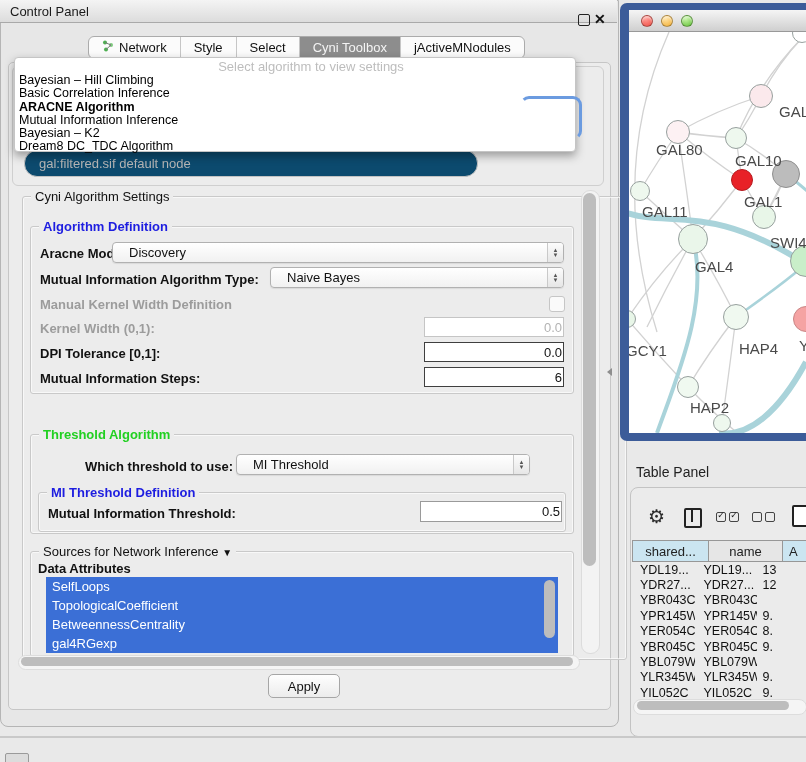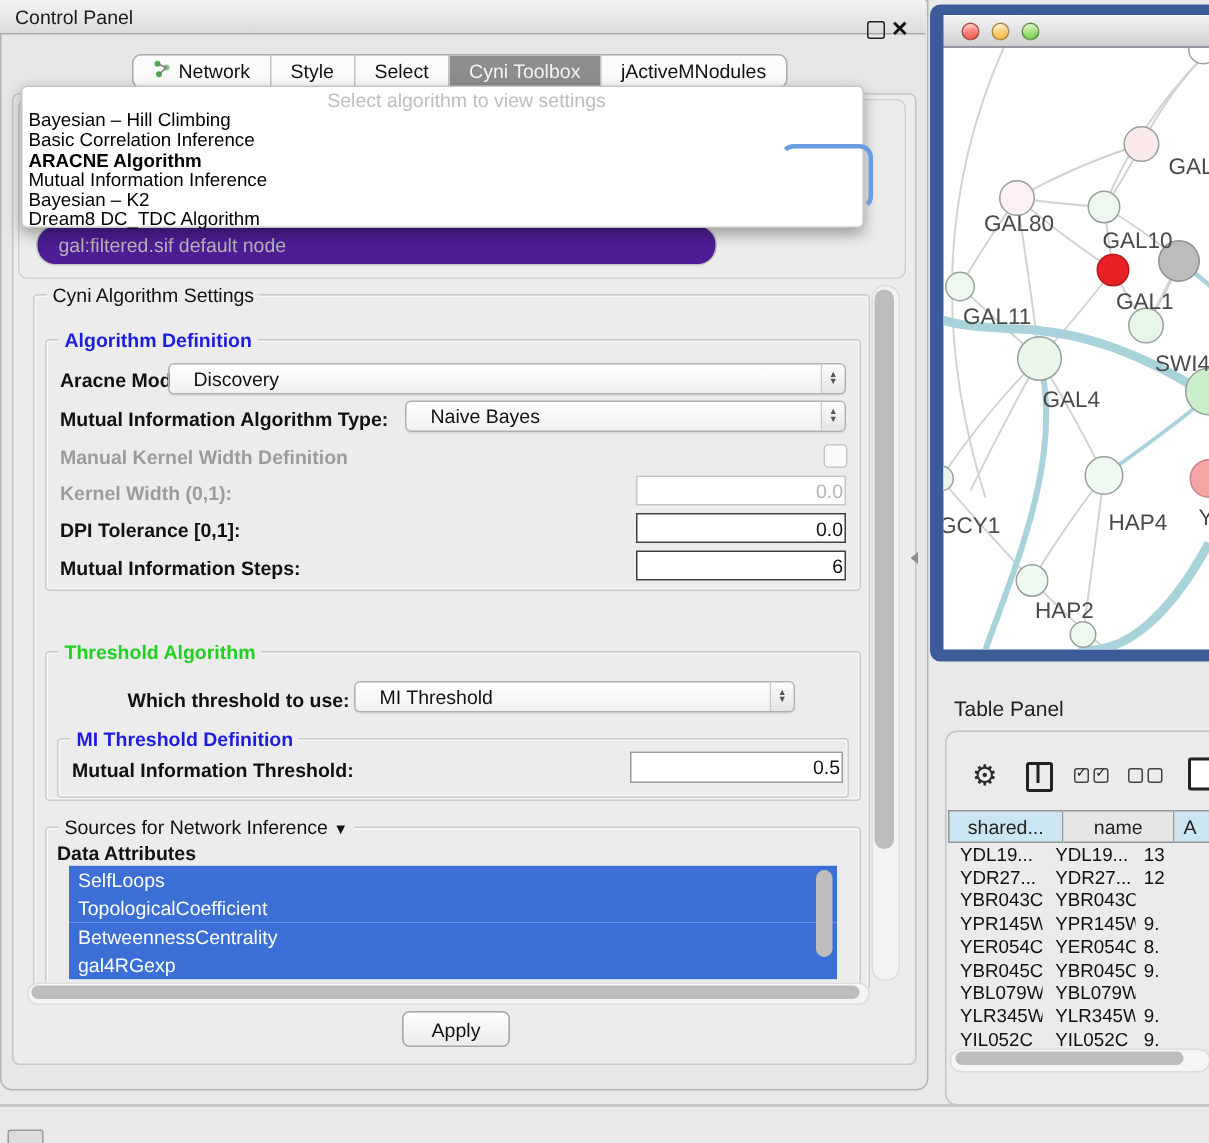--- a/index.html
+++ b/index.html
@@ -21,21 +21,21 @@
        color:#111;white-space:nowrap;}
   .tab:first-child{border-left:none;}
   .tab.sel{background:#8d8d8d;color:#f4f4f4;}
   .toptabs{left:88px;top:36px;}
   .bottabs{left:146px;top:708px;}
   
   .content{left:8px;top:62px;width:601px;height:646px;background:#ececec;border:1px solid #c6c6c6;
            border-radius:5px;}
   .ghost-grp{left:12px;top:66px;width:590px;height:118px;border:1px solid #cfcfcf;border-radius:6px;}
   .ghost-combo{left:24px;top:150px;width:454px;height:27px;border:1px solid #c2c2c2;border-radius:13px;
-               background:#4c1d95;color:#b5b5b5;font-size:13px;display:flex;align-items:center;
+               background:#0c4a6e;color:#b5b5b5;font-size:13px;display:flex;align-items:center;
                padding-left:14px;box-sizing:border-box;}
   
   .popup{left:14px;top:57px;width:562px;height:95px;background:#fff;border:1px solid #c5c5c5;
          border-radius:4px;box-shadow:0 4px 10px rgba(0,0,0,0.35);z-index:50;box-sizing:border-box;}
   .popup-ph{text-align:center;color:#bdbdbd;font-size:13px;height:15px;line-height:15px;margin-top:1px;margin-left:32px;}
   .dd-item{font-size:12.5px;height:13.3px;line-height:13.3px;padding-left:4px;color:#000;white-space:nowrap;}
   .dd-item.sel{font-weight:bold;}
   .focus-frag{left:520px;top:96px;width:56px;height:38px;border-radius:9px;z-index:60;
               border-top:3px solid #6b9be0;border-right:3px solid #6b9be0;
               border-left:3px solid transparent;border-bottom:3px solid transparent;}
@@ -155,21 +155,21 @@
         <div class="dd-item">Bayesian – Hill Climbing</div>
         <div class="dd-item">Basic Correlation Inference</div>
         <div class="dd-item sel">ARACNE Algorithm</div>
         <div class="dd-item">Mutual Information Inference</div>
         <div class="dd-item">Bayesian – K2</div>
         <div class="dd-item">Dream8 DC_TDC Algorithm</div>
       </div>
   </div>
   <div class="abs focus-frag"></div>
 
-  <div class="abs grp" style="left:22px;top:196px;width:556px;height:462px;">
+  <div class="abs grp" style="left:22px;top:196px;width:556px;height:462px;padding-left:47px;">
     <span class="grp-title">Cyni Algorithm Settings</span>
   </div>
 
   <div class="abs grp" style="left:30px;top:226px;width:542px;height:166px;">
     <span class="grp-title t-blue">Algorithm Definition</span>
   </div>
   <div class="abs lbl b" style="left:40px;top:246px;">Aracne Mode:</div>
   <div class="abs combo" style="left:112px;top:242px;width:452px;height:21px;">
     <span>Discovery</span>
     <span class="stepper">

